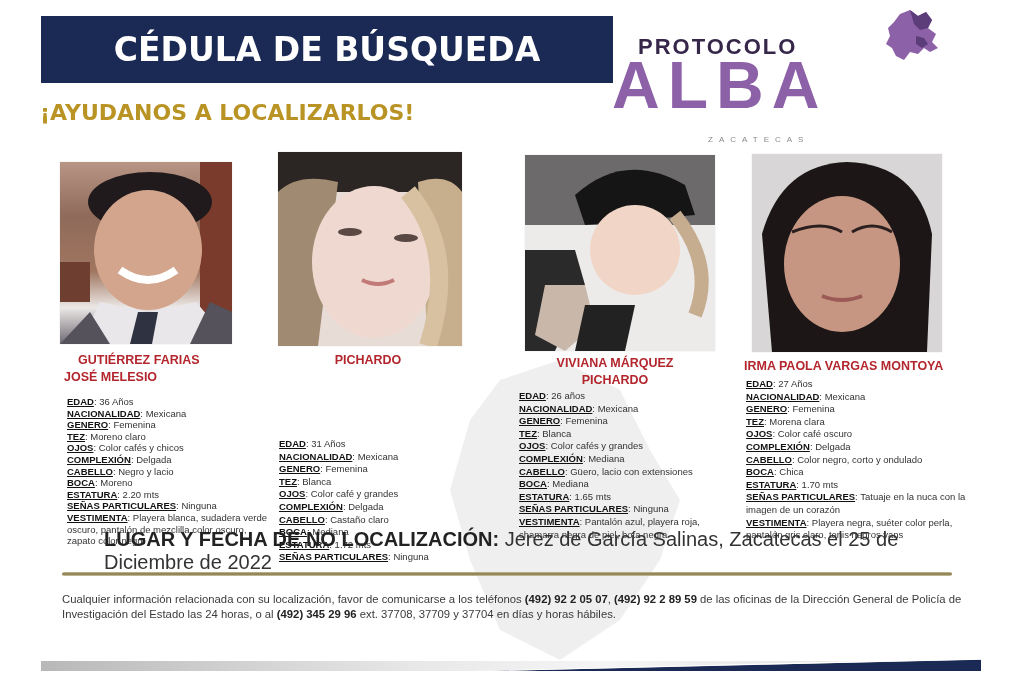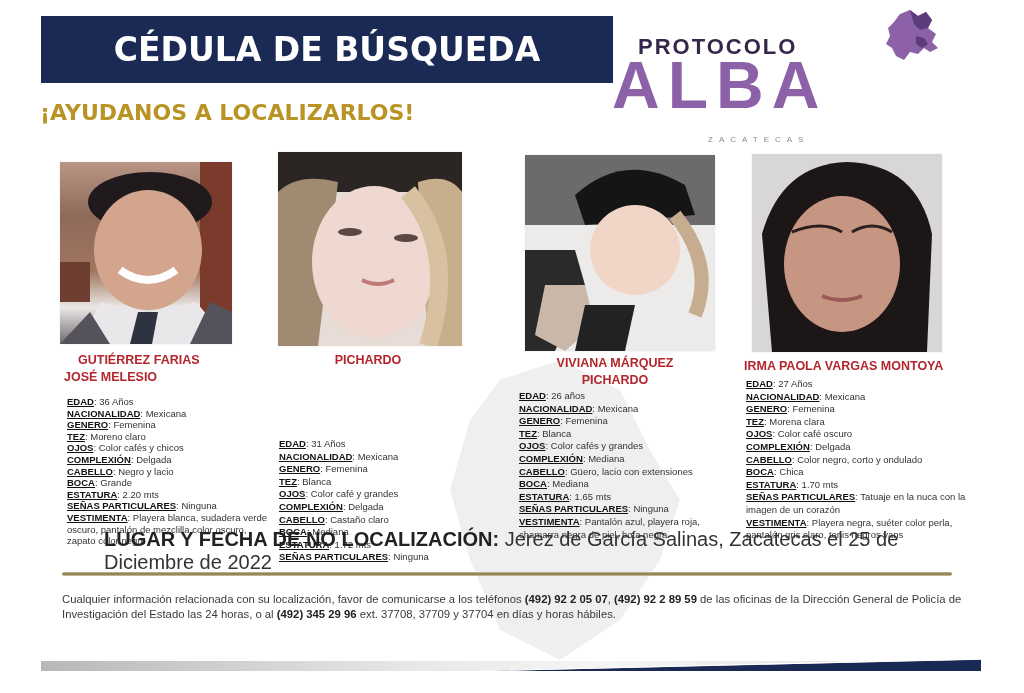--- a/index.html
+++ b/index.html
@@ -129,21 +129,21 @@
     <div>JOSÉ MELESIO</div>
   </div>
   <div class="details" style="left:67px;top:396px;width:200px;">
     <div class="row"><b>EDAD</b>: <span>36 Años</span></div>
     <div class="row"><b>NACIONALIDAD</b>: <span>Mexicana</span></div>
     <div class="row"><b>GENERO</b>: <span>Femenina</span></div>
     <div class="row"><b>TEZ</b>: <span>Moreno claro</span></div>
     <div class="row"><b>OJOS</b>: <span>Color cafés y chicos</span></div>
     <div class="row"><b>COMPLEXIÓN</b>: <span>Delgada</span></div>
     <div class="row"><b>CABELLO</b>: <span>Negro y lacio</span></div>
-    <div class="row"><b>BOCA</b>: <span>Grande</span></div>
+    <div class="row"><b>BOCA</b>: <span>Moreno</span></div>
     <div class="row"><b>ESTATURA</b>: <span>2.20 mts</span></div>
     <div class="row"><b>SEÑAS PARTICULARES</b>: <span>Ninguna</span></div>
     <div class="row"><b>VESTIMENTA</b>: <span>Playera blanca, sudadera verde oscuro, pantalón de mezclilla color oscuro, zapato color negro</span></div>
   </div>
 </div>
 
 <div class="person">
   <div class="photo" style="left:278px;top:152px;width:184px;height:194px;background:#e7dcd6;">
     <svg width="184" height="194" viewBox="0 0 184 194">
       <rect x="0" y="0" width="184" height="40" fill="#2b2524"></rect>

